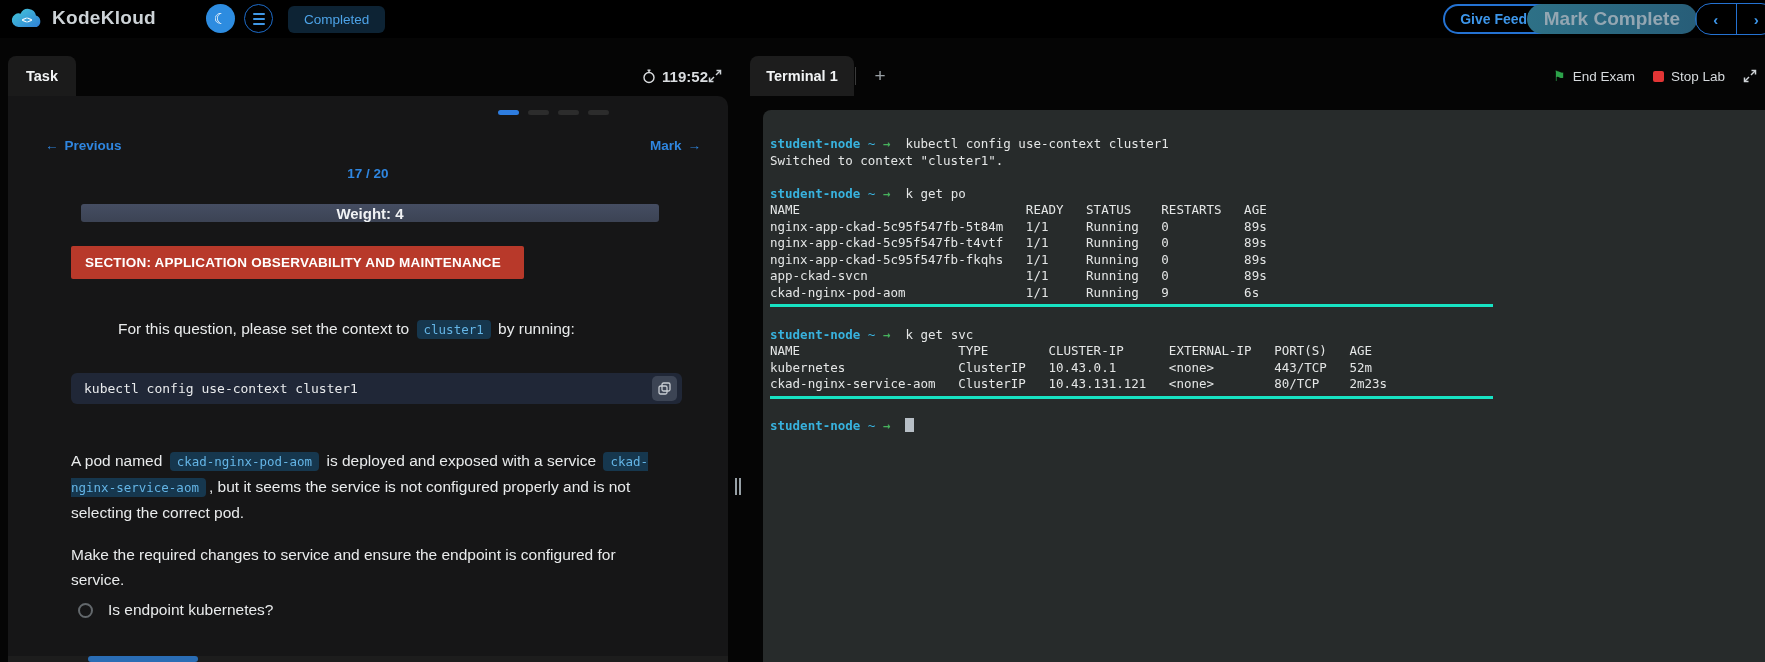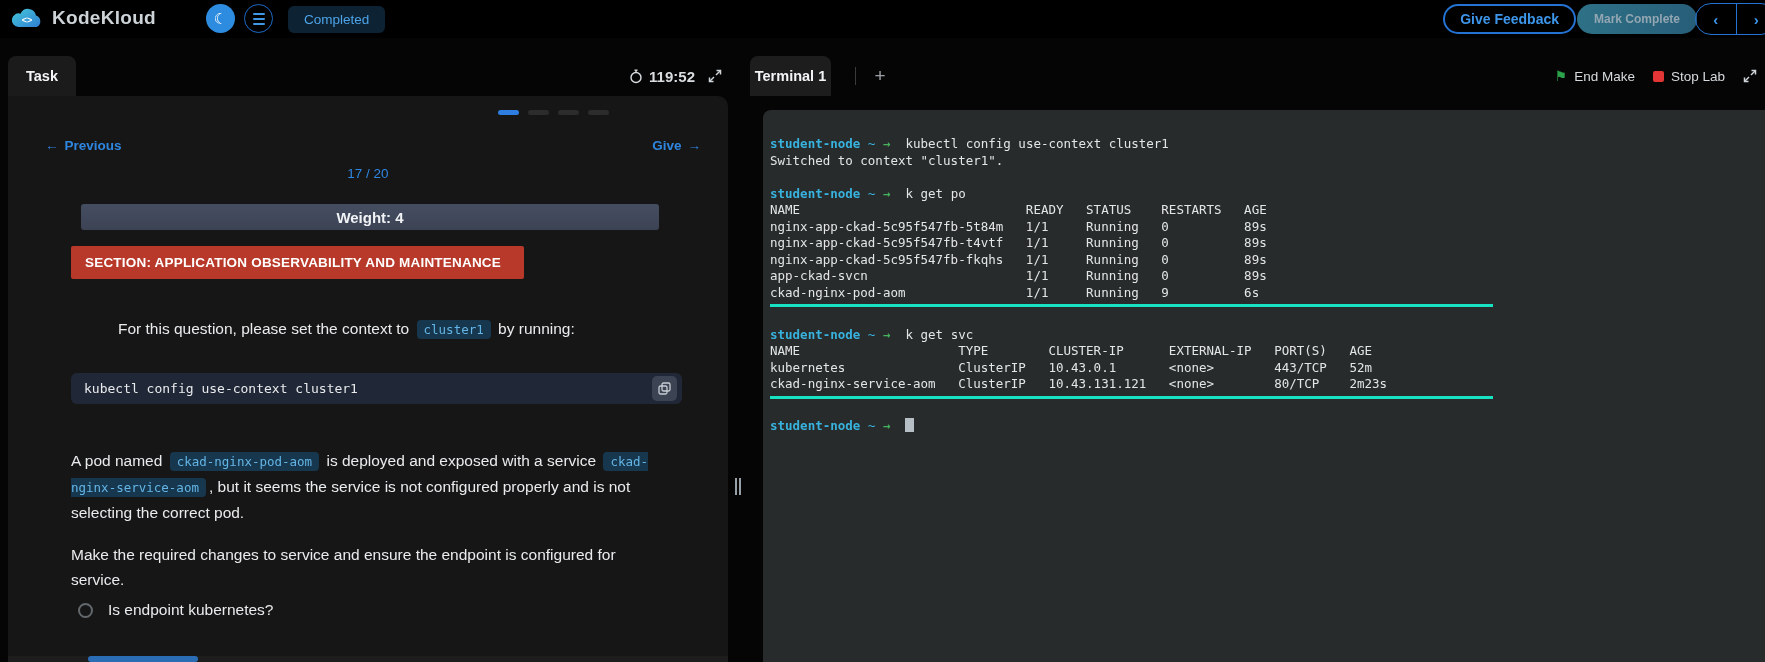--- a/index.html
+++ b/index.html
@@ -19,49 +19,49 @@
               align-items:center; justify-content:center; cursor:pointer; }
   .menu-btn i { display:block; width:12px; height:2px; background:#3f97e6; border-radius:1px; }
   .status-badge { position:absolute; left:288px; top:6px; height:27px; padding:0 16px; border-radius:6px;
               background:#0d2334; color:#4da3e8; font-size:13.5px; display:flex; align-items:center; }
   .lab-title { position:absolute; left:398px; top:0; height:38px; display:flex; align-items:center;
               color:#eef1f2; font-size:16px; font-weight:500; }
   .gf-btn { position:absolute; right:189px; top:4px; height:30px; padding:0 15px; border-radius:16px;
               border:2px solid #2472d2; color:#3d96ea; font-size:14px; font-weight:bold;
               display:flex; align-items:center; background:transparent; cursor:pointer; }
   .mc-btn { position:absolute; right:68px; top:4px; height:30px; padding:0 17px; border-radius:16px;
-              background:linear-gradient(100deg,#2e7187,#275d78); color:#93a6b2; font-size:12px;
+              background:linear-gradient(100deg,#2e7187,#275d78); color:#93a6b2; font-size:19px;
               font-weight:bold; display:flex; align-items:center; cursor:pointer; }
   .chev-group { position:absolute; right:-12px; top:3px; height:32px; width:82px; border-radius:17px;
               border:1.5px solid #2472d2; display:flex; overflow:hidden; }
   .chev { flex:1; display:flex; align-items:center; justify-content:center; color:#3d96ea;
               font-size:15px; font-weight:bold; cursor:pointer; }
   .chev:first-child { border-right:1.5px solid #2472d2; }
 
   
   .panel-tab { position:absolute; top:0; height:40px; background:#1b1b1b; border-radius:8px 8px 0 0;
               display:flex; align-items:center; justify-content:center; color:#f2f4f5;
               font-size:14.5px; font-weight:bold; cursor:pointer; }
 
   .task-panel { position:absolute; left:8px; top:56px; width:720px; height:606px; }
   .task-tab { left:0; width:68px; }
-  .task-head-right { position:absolute; right:6px; top:0; height:40px; display:flex; align-items:center; gap:13px; }
+  .task-head-right { position:absolute; right:6px; top:0; height:40px; display:flex; align-items:center; }
   .timer { display:flex; align-items:center; gap:6px; color:#dadde0; font-size:15px; font-weight:600; }
   .task-body { position:absolute; left:0; top:40px; width:720px; height:566px; background:#161617;
               border-radius:0 10px 0 0; }
 
   .dashes { position:absolute; left:490px; top:14px; display:flex; gap:9px; }
   .dash { width:21px; height:5px; border-radius:3px; background:#2c2c2c; }
   .dash.on { background:#2e7de0; }
 
   .nav-link { position:absolute; top:42px; color:#2f86e0; font-size:13.5px; font-weight:bold;
               display:flex; align-items:center; gap:6px; cursor:pointer; }
   .q-counter { position:absolute; left:0; right:0; top:70px; text-align:center; color:#2f86e0;
-              font-size:13.5px; font-weight:normal; }
-  .weight-bar { position:absolute; left:73px; top:108px; width:578px; height:26px;
+              font-size:13.5px; font-weight:bold; }
+  .weight-bar { position:absolute; left:73px; top:108px; width:578px; height:18px;
               background:linear-gradient(180deg,#454d62,#3c4354); border-radius:3px;
               display:flex; align-items:center; justify-content:center;
               color:#f0f2f4; font-size:15px; font-weight:bold; }
   .section-banner { position:absolute; left:63px; top:150px; width:453px; height:33px;
               background:#b8392a; border-radius:2px; display:flex; align-items:center;
               padding:0 14px; color:#fff; font-size:13.5px; font-weight:bold; letter-spacing:.2px; }
   .para { position:absolute; left:63px; width:600px; color:#e9ebec; font-size:15.5px; line-height:25px; }
   .chip { font-family:"DejaVu Sans Mono", monospace; font-size:12.5px; color:#64b5e6;
               background:#16374e; border-radius:4px; padding:2px 7px; margin:0 3px; }
   .code-block { position:absolute; left:63px; top:277px; width:611px; height:31px; background:#202737;
@@ -73,21 +73,21 @@
   .radio { width:15px; height:15px; border-radius:50%; border:2px solid #63686c; cursor:pointer; }
   .radio-label { color:#e9ebec; font-size:15.5px; }
   .h-scroll-track { position:absolute; left:0; bottom:0; width:720px; height:6px; background:#1d1d1d; }
   .h-scroll-thumb { position:absolute; left:80px; top:0; width:110px; height:6px; background:#2a6db5; border-radius:3px; cursor:pointer; }
 
   .drag-handle { position:absolute; left:735px; top:478px; width:6px; height:17px;
               border-left:2px solid #97a0a6; border-right:2px solid #97a0a6; cursor:col-resize; }
 
   
   .term-panel { position:absolute; left:750px; top:56px; width:1015px; height:606px; }
-  .term-tab { left:0; width:81px; background:#1d1d1d; }
+  .term-tab { left:0; width:104px; background:#1d1d1d; }
   .tab-divider { position:absolute; left:105px; top:11px; width:1px; height:18px; background:#3a3a3a; }
   .add-tab { position:absolute; left:115px; top:0; width:30px; height:40px; display:flex;
               align-items:center; justify-content:center; color:#9aa0a5; font-size:19px; cursor:pointer; }
   .term-head-right { position:absolute; right:8px; top:0; height:40px; display:flex; align-items:center; gap:18px; }
   .head-ctl { display:flex; align-items:center; gap:7px; color:#d7dbde; font-size:13.5px; cursor:pointer; }
   .flag-ico { color:#2ca24a; font-size:14px; line-height:1; }
   .stop-ico { width:11px; height:11px; background:#e23535; border-radius:2px; }
 
   .term-body { position:absolute; left:13px; top:54px; width:1002px; height:552px; background:#272b2b;
               border-radius:8px 0 0 0; padding:26px 12px 12px 7px; overflow:hidden; cursor:text; }
@@ -170,21 +170,21 @@
           <span class="dash"></span>
           <span class="dash"></span>
           <span class="dash"></span>
         </div>
 
       <div class="nav-link" style="left:37px;">
         <span>←</span>
         <span>Previous</span>
       </div>
       <div class="nav-link" style="right:27px;">
-        <span>Give</span>
+        <span>Mark</span>
         <span>→</span>
       </div>
       <div class="q-counter">17 / 20</div>
 
       <div class="weight-bar">Weight: 4</div>
       <div class="section-banner">SECTION: APPLICATION OBSERVABILITY AND MAINTENANCE</div>
 
       <p class="para" style="top:220px;margin-left:47px;"><span>For this question, please set the context to </span><span class="chip">cluster1</span><span> by running:</span></p>
 
       <div class="code-block">
@@ -214,21 +214,21 @@
   <div class="drag-handle"></div>
 
   <div class="term-panel">
     <div class="panel-tab term-tab">Terminal 1</div>
     <div class="tab-divider"></div>
     <div class="add-tab">+</div>
 
     <div class="term-head-right">
       <span class="head-ctl">
         <span class="flag-ico">⚑</span>
-        <span>End Make</span>
+        <span>End Exam</span>
       </span>
       <span class="head-ctl">
         <span class="stop-ico"></span>
         <span>Stop Lab</span>
       </span>
       <span>
         <svg width="14" height="14" viewBox="0 0 14 14" fill="none" stroke="#cfd4d8" stroke-width="1.5">
           <path d="M8.5 1.5 H12.5 V5.5"></path>
             <path d="M12.5 1.5 L8 6"></path>
           <path d="M5.5 12.5 H1.5 V8.5"></path>

